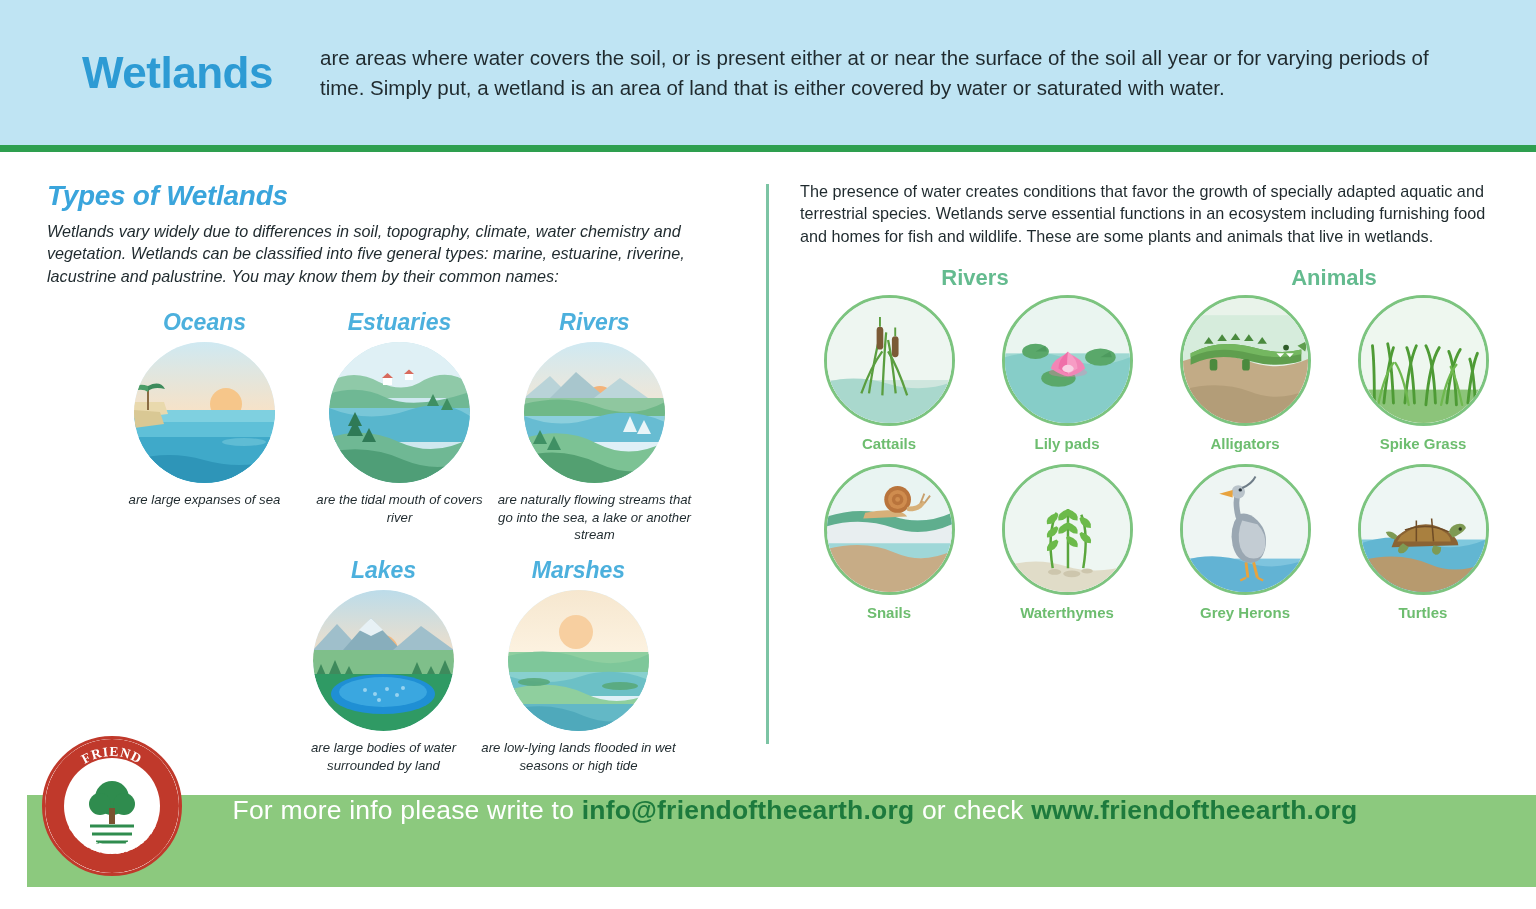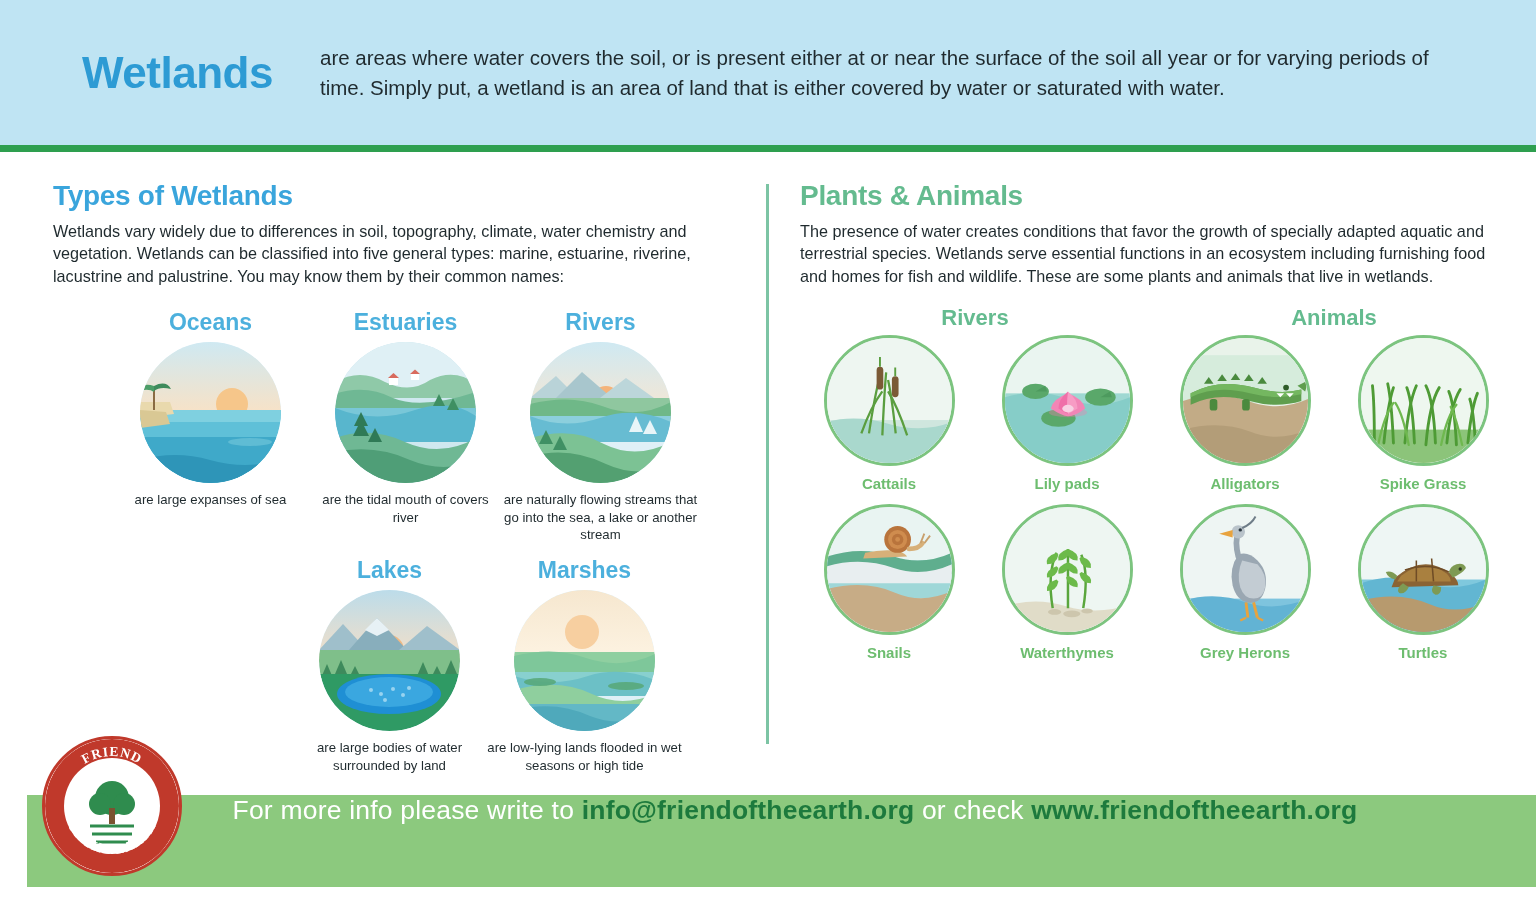--- a/index.html
+++ b/index.html
@@ -30,21 +30,21 @@
 
   
   .body-area { position:absolute; left:0; top:152px; width:1536px; height:643px; background:#fff; }
 
   .divider {
     position:absolute; left:766px; top:32px; width:3px; height:560px;
     background:#7cc4a4;
   }
 
   
-  .col-left { position:absolute; left:53px; top:28px; width:700px; }
+  .col-left { position:absolute; left:47px; top:28px; width:700px;font-style:italic; }
   .col-right { position:absolute; left:800px; top:28px; width:712px; }
 
   h2.sect-blue {
     color:#3aa5dc; font-size:28px; font-weight:bold; letter-spacing:-0.3px; margin-bottom:8px;
   }
   h2.sect-green {
     color:#64bb8f; font-size:28px; font-weight:bold; letter-spacing:-0.3px; margin-bottom:8px;
   }
   .sect-desc { font-size:16.2px; line-height:1.38; color:#1f2a2e; }
   .col-left .sect-desc { width:680px; }
@@ -306,21 +306,20 @@
                 </g>
               </g>
             </svg>
           </div>
           <div class="type-caption">are low-lying lands flooded in wet seasons or high tide</div>
         </div>
       </div>
     </div>
 
     <div class="col-right">
-      <h2 class="sect-green">Plants &amp; Animals</h2>
       <div class="sect-desc">The presence of water creates conditions that favor the growth of specially adapted aquatic and terrestrial species.  Wetlands serve essential functions in an ecosystem including furnishing food and homes for fish and wildlife. These are some plants and animals that live in wetlands.</div>
 
       <div class="pa-head-row">
         <div class="pa-head pa-head-plants">Rivers</div>
         <div class="pa-head pa-head-animals">Animals</div>
       </div>
 
       <div class="pa-grid">
 
         <div class="pa-cell">

